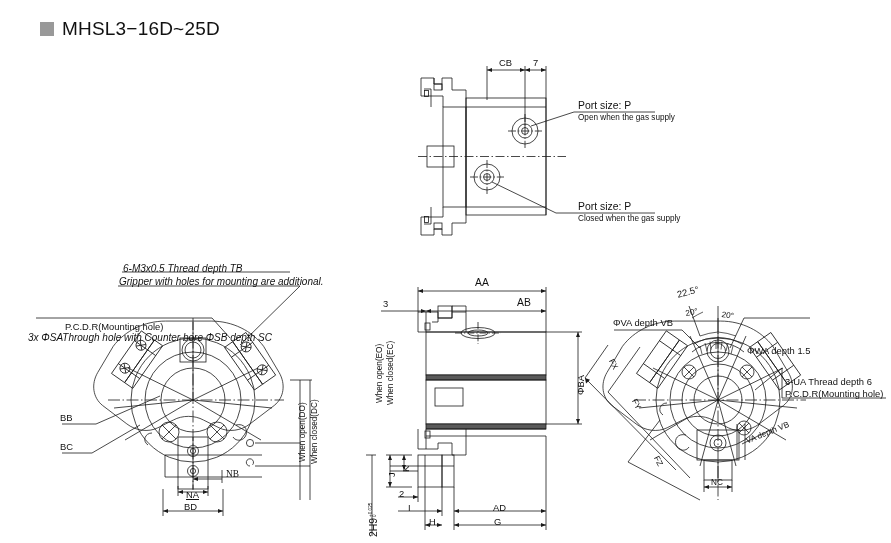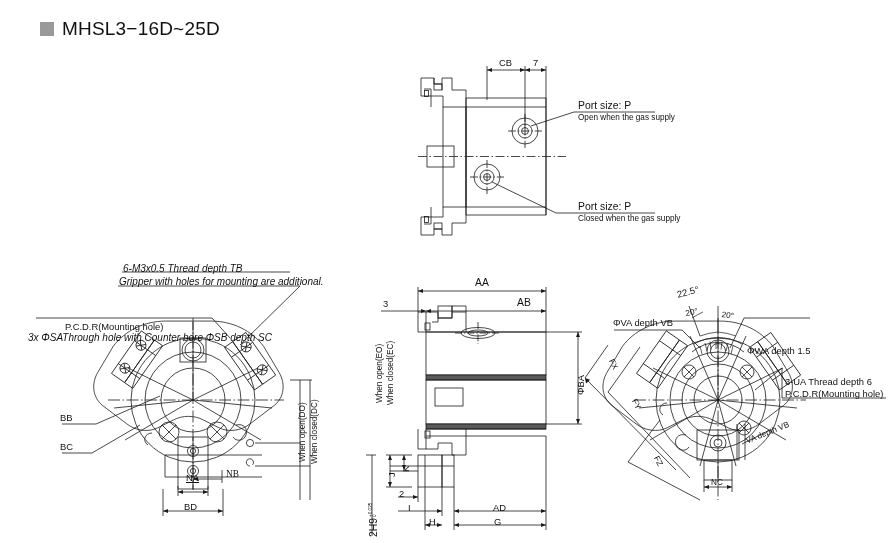--- a/index.html
+++ b/index.html
@@ -438,21 +438,21 @@
   <div class="lbl f10" style="left:578px;top:202px;">Port size: P</div>
   <div class="lbl f8" style="left:578px;top:215px;">Closed when the gas supply</div>
 
   <div class="lbl f7" style="left:123px;top:264px;">6-M3x0.5 Thread depth TB</div>
   <div class="lbl f7" style="left:119px;top:277px;">Gripper with holes for mounting are additional.</div>
   <div class="lbl f7" style="left:28px;top:309px;margin-top:24px;">3x ΦSAThrough hole with Counter bore ΦSB depth SC</div>
   <div class="lbl f9" style="left:65px;top:322px;">P.C.D.R(Mounting hole)</div>
   <div class="lbl f9" style="left:60px;top:413px;">BB</div>
   <div class="lbl f9" style="left:60px;top:442px;">BC</div>
   <div class="lbl f9" style="left:226px;top:470px;font-family:Liberation Serif, serif;">NB</div>
-  <div class="lbl f9" style="left:186px;top:473px;text-decoration:underline;">NA</div>
+  <div class="lbl f9" style="left:186px;top:490px;text-decoration:underline;">NA</div>
   <div class="lbl f9" style="left:184px;top:502px;">BD</div>
   <div class="lbl f8 rot90" style="left:299px;top:462px;">When open(DO)</div>
   <div class="lbl f8 rot90" style="left:311px;top:464px;">When closed(DC)</div>
 
   <div class="lbl f10" style="left:475px;top:278px;">AA</div>
   <div class="lbl f10" style="left:477px;top:298px;margin-left:40px;">AB</div>
   <div class="lbl f9" style="left:383px;top:299px;">3</div>
   <div class="lbl f9 rot90" style="left:576px;top:395px;">ΦBA</div>
   <div class="lbl f9 rot90" style="left:401px;top:472px;">K</div>
   <div class="lbl f9 rot90" style="left:387px;top:477px;">J</div>

